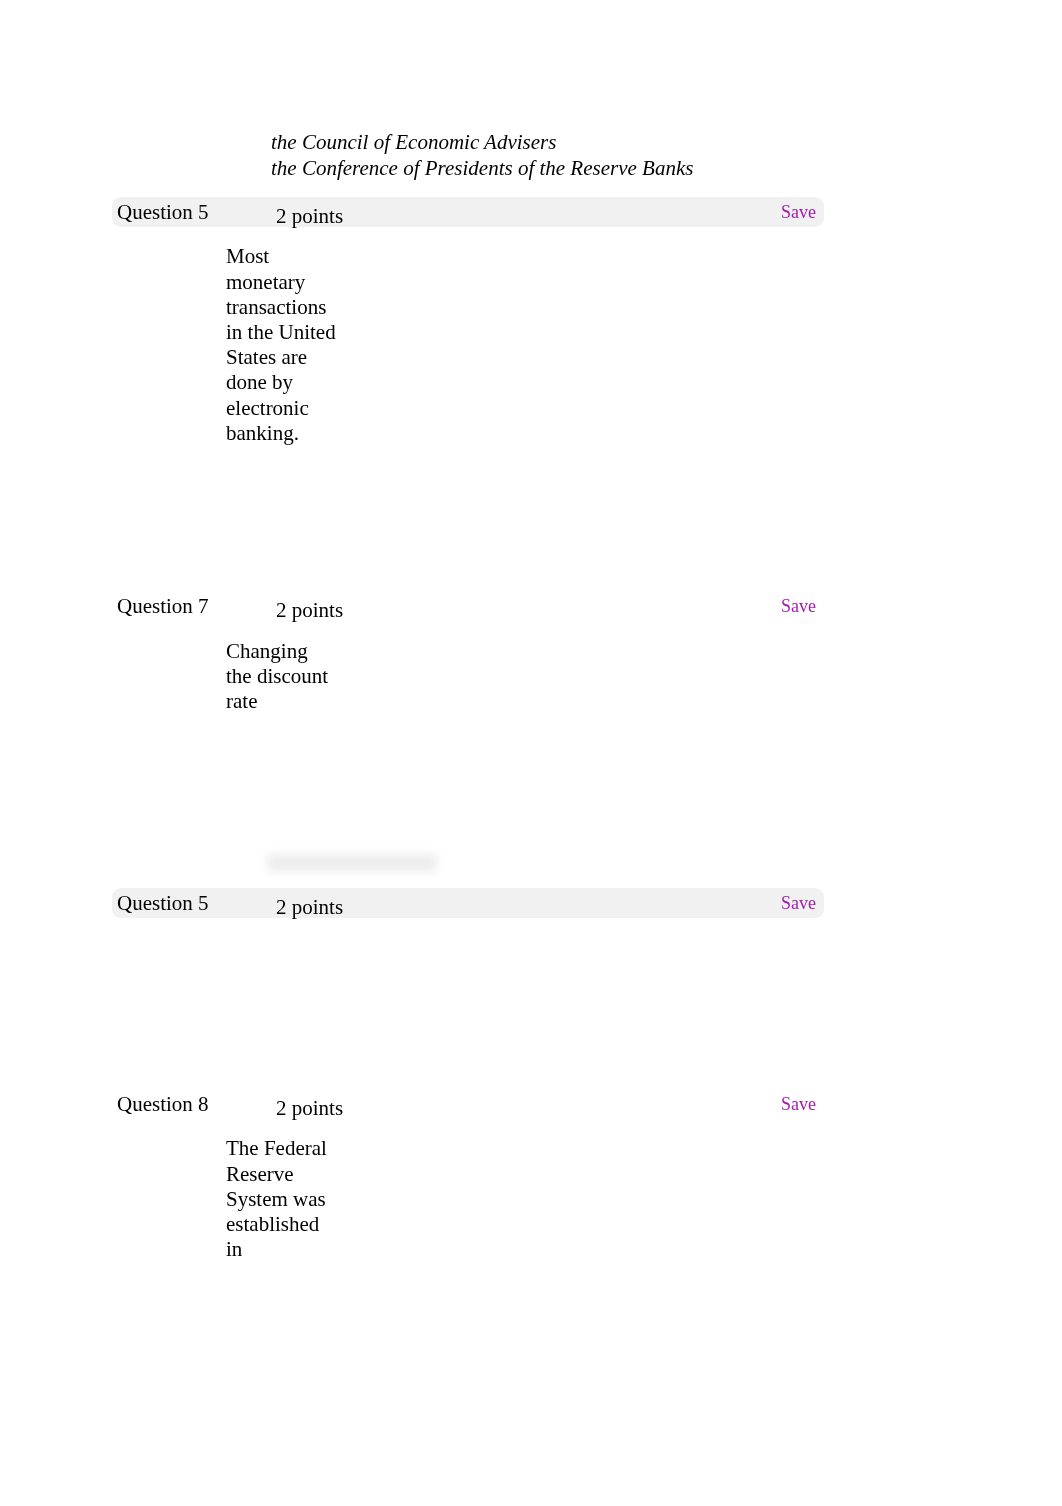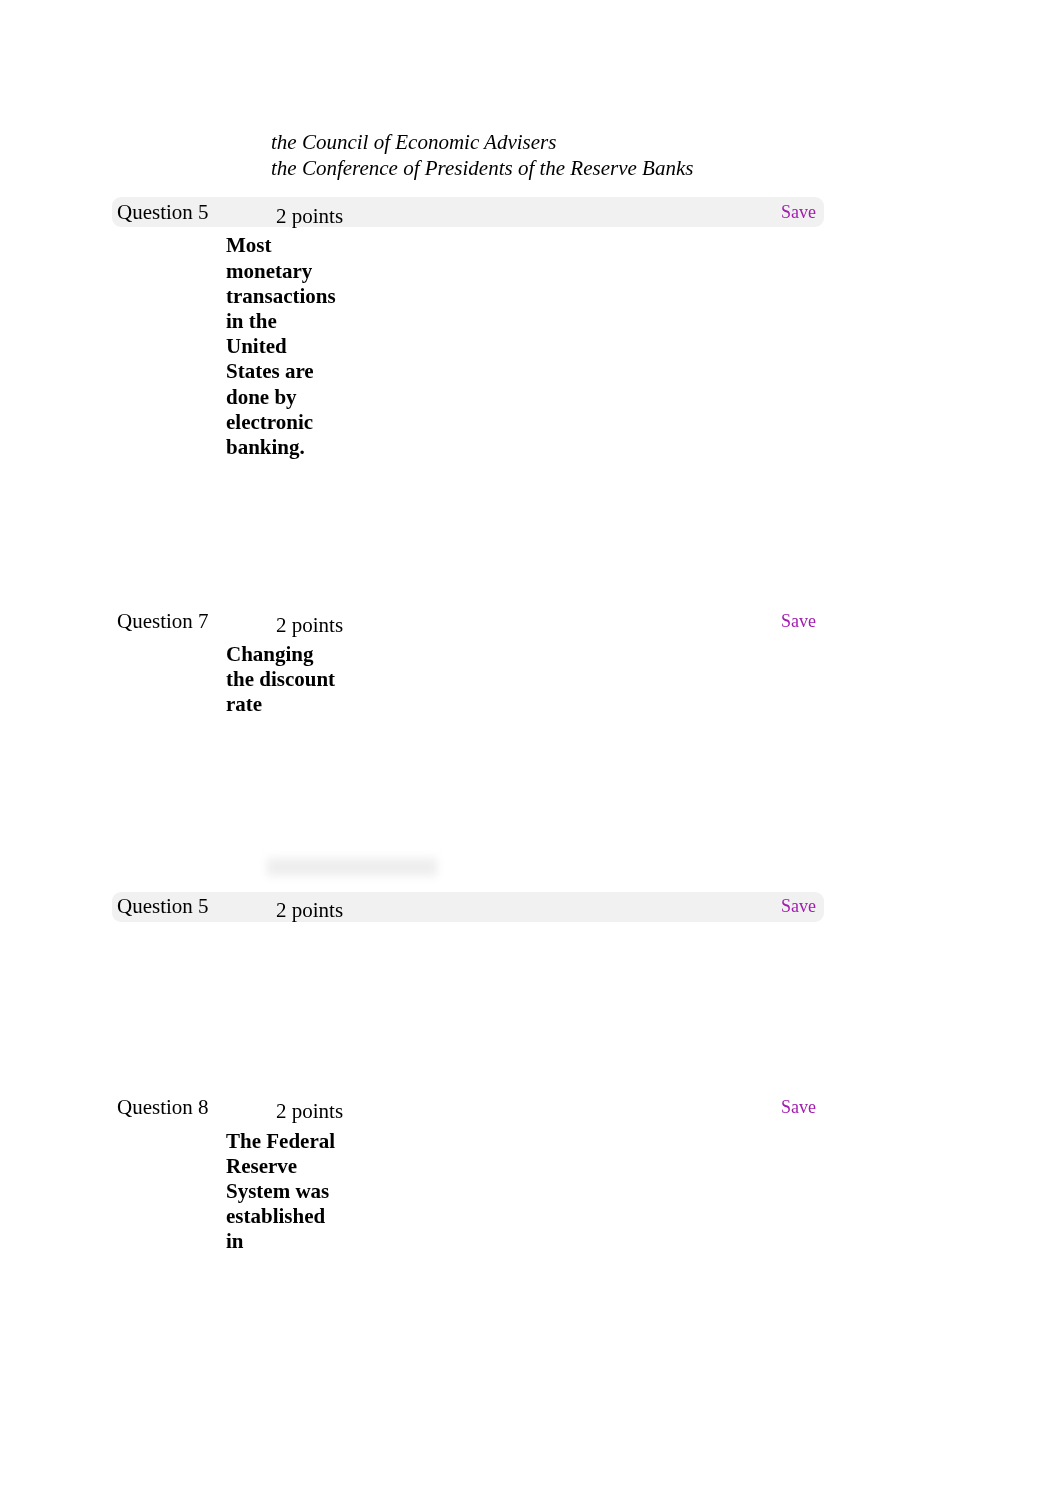--- a/index.html
+++ b/index.html
@@ -50,22 +50,21 @@
     .q-save {
       color: #a21caf;
       font-size: 18px;
       cursor: pointer;
       padding-right: 8px;
     }
     .question-body {
       margin-left: 114px;
       width: 112px;
       line-height: 1.2;
-      margin-top: 6px;
-      font-weight: bold;
+      margin-top: 17px;
     }
     .spacer-small {
       height: 130px;
     }
     .spacer-med {
       height: 155px;
     }
     .blur-line {
       margin-left: 155px;
       width: 170px;

